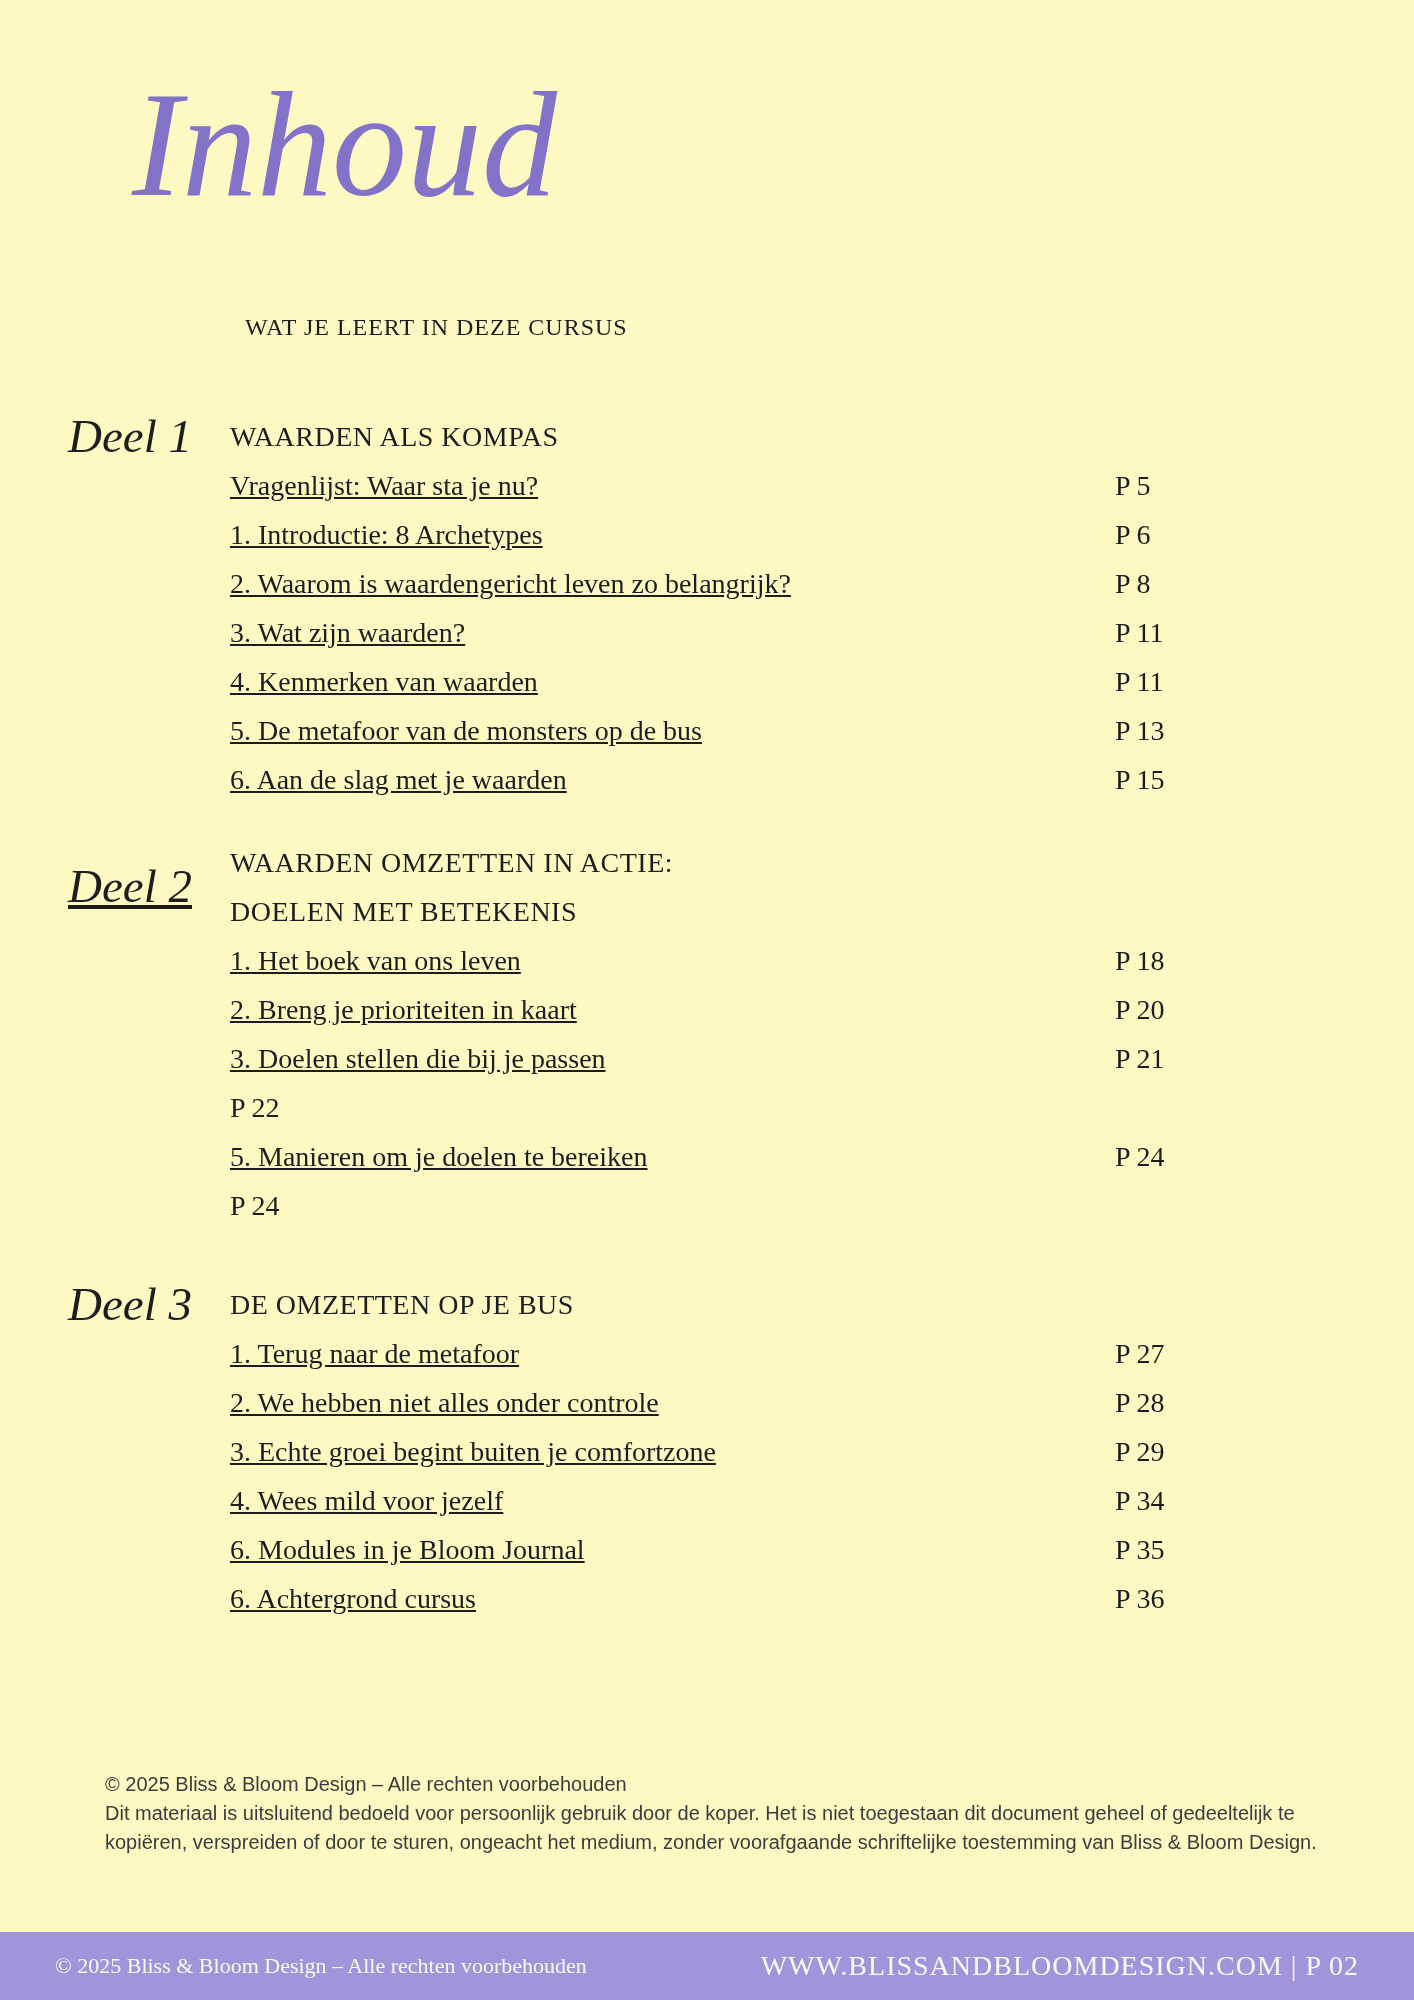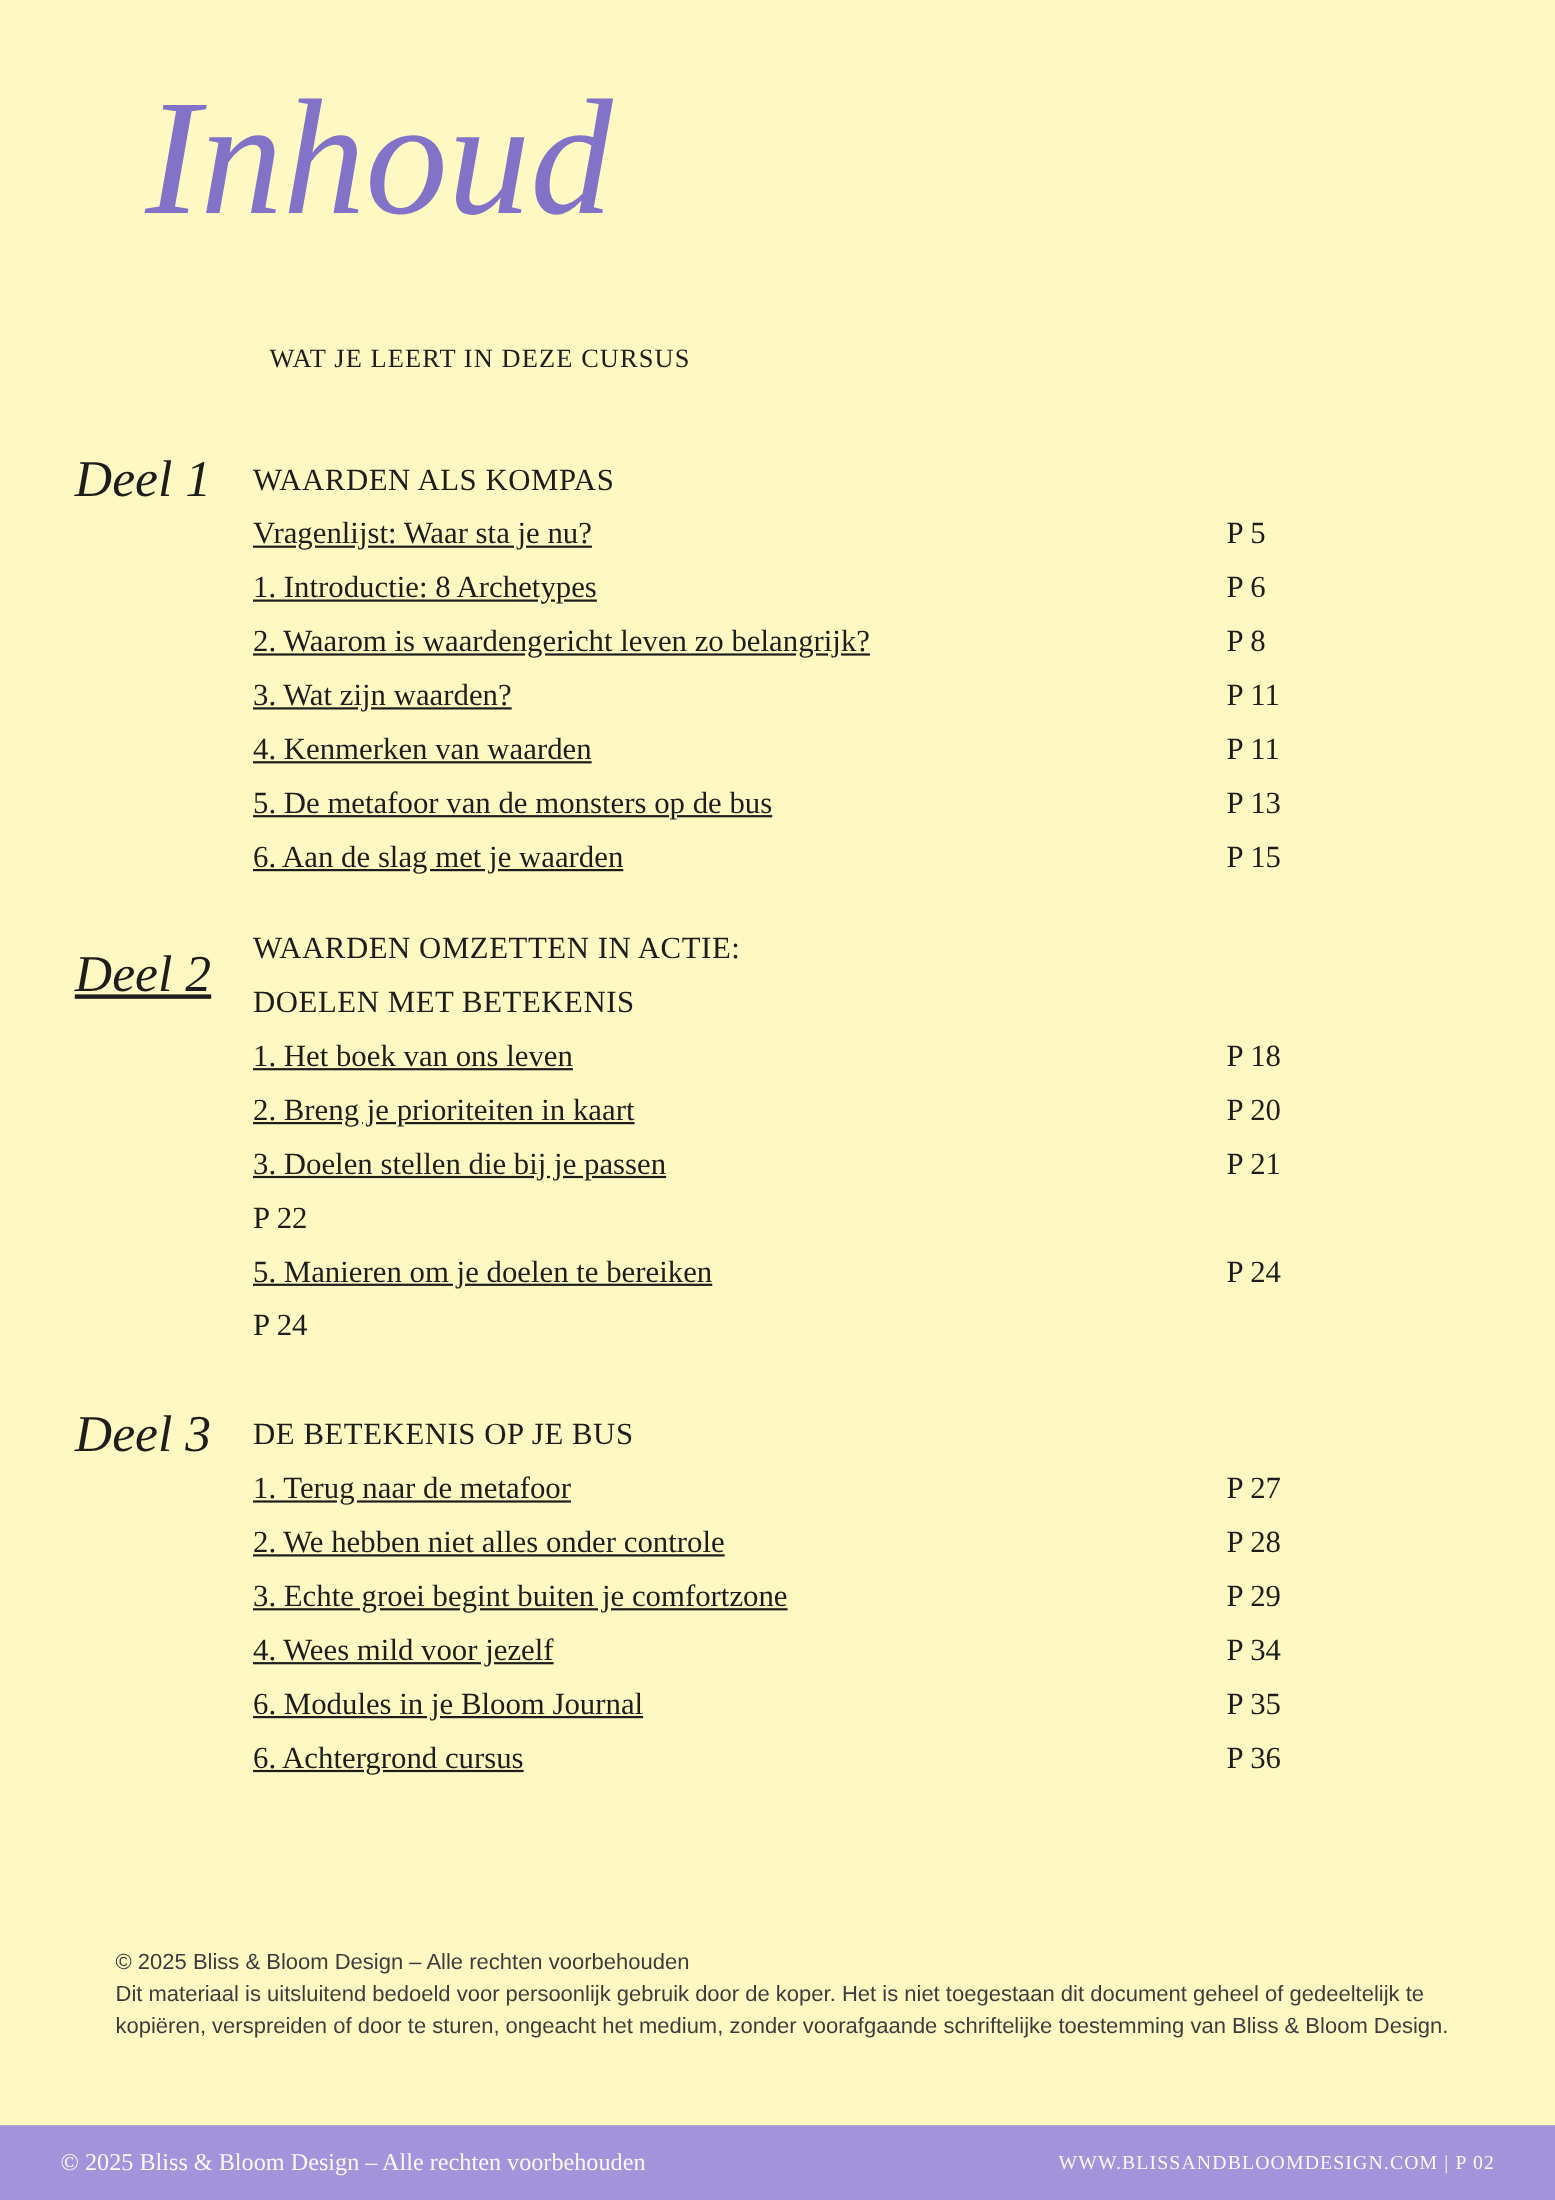--- a/index.html
+++ b/index.html
@@ -48,21 +48,21 @@
     font-size:20px; line-height:29px; color:#3c3c3c;
   }
   .footer-bar {
     position:absolute; left:0; bottom:0; width:1414px; height:68px;
     background:#a294da;
     display:flex; align-items:center; justify-content:space-between;
     box-sizing:border-box; padding:0 55px;
     color:#faf8fc;
   }
   .footer-left { font-family:"Liberation Serif", serif; font-size:22px; }
-  .footer-right { font-family:"Liberation Serif", serif; font-size:18px; letter-spacing:1px;margin-left:36px; }
+  .footer-right { font-family:"Liberation Serif", serif; font-size:28px; letter-spacing:1px;margin-left:36px; }
 </style>
 </head>
 <body>
 
 <div class="page">
 
   <div class="title">Inhoud</div>
 
   <div class="subtitle">WAT JE LEERT IN DEZE CURSUS</div>
 
@@ -121,21 +121,21 @@
         <div class="row">
           <span class="row-text">5. Manieren om je doelen te bereiken</span>
           <span class="row-page">P 24</span>
         </div>
         <div class="row">
           <span class="row-page">P 24</span>
         </div>
       </div>
       <div class="section s3">
         <div class="deel-label">Deel 3</div>
-        <div class="row row-heading">DE BETEKENIS OP JE BUS</div>
+        <div class="row row-heading">DE OMZETTEN OP JE BUS</div>
         <div class="row">
           <span class="row-text">1. Terug naar de metafoor</span>
           <span class="row-page">P 27</span>
         </div>
         <div class="row">
           <span class="row-text">2. We hebben niet alles onder controle</span>
           <span class="row-page">P 28</span>
         </div>
         <div class="row">
           <span class="row-text">3. Echte groei begint buiten je comfortzone</span>

